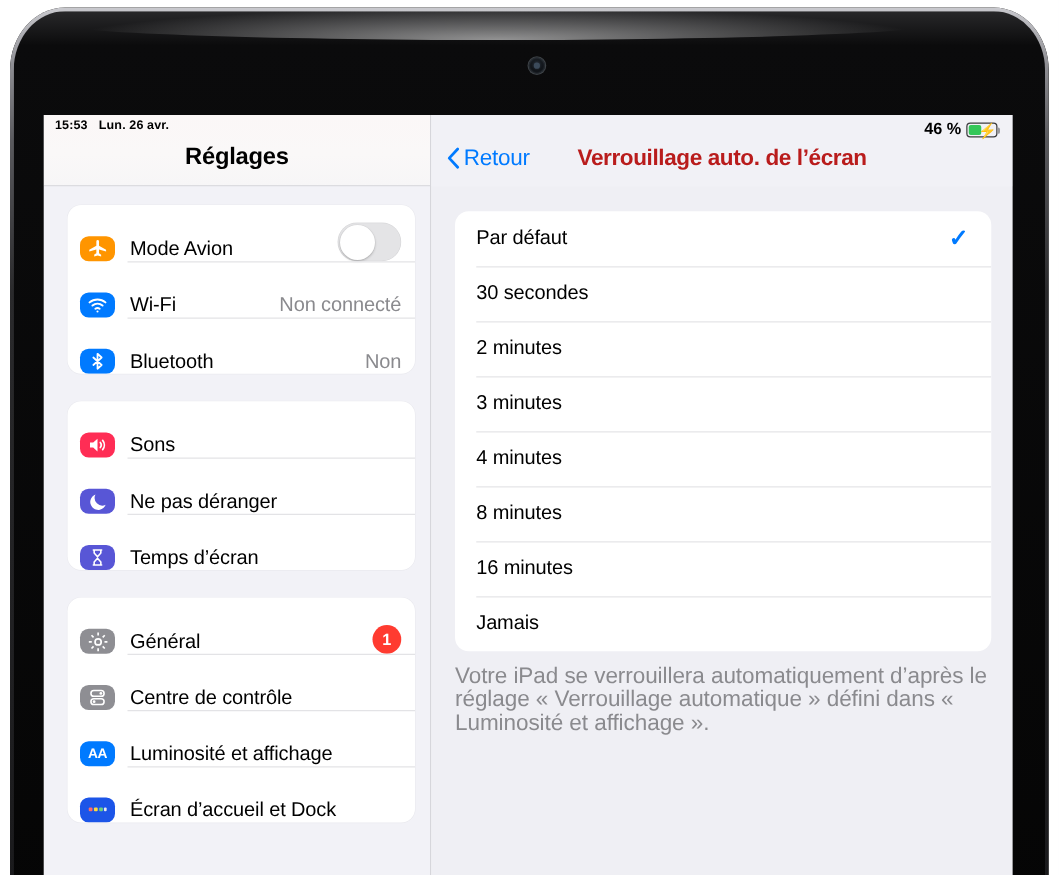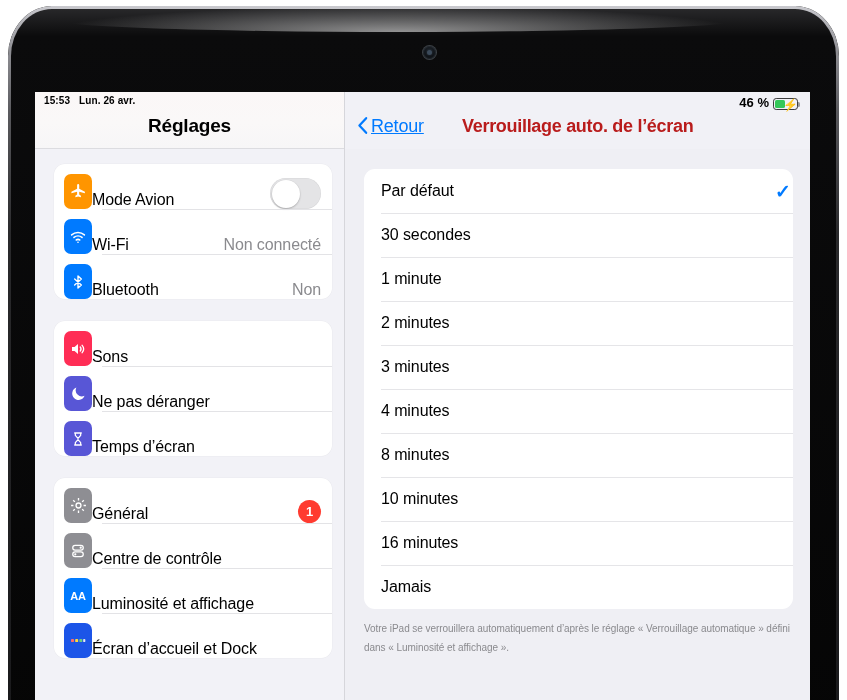--- a/index.html
+++ b/index.html
@@ -127,23 +127,24 @@
     position: relative;
   }
   .sb-row + .sb-row::before {
     content: "";
     position: absolute;
     left: 48px; right: 0; top: 0;
     height: 1px;
     background: #e3e3e6;
   }
   .sb-icon {
-    width: 28px; height: 35px;
+    width: 28px; height: 20px;
     border-radius: 7px;
     flex: 0 0 28px;
+    margin-right: 12px;
     display: flex;
     align-items: center;
     justify-content: center;
     color: #fff;
   }
   .sb-label {
     font-size: 16px;
     color: #000;
     letter-spacing: -.1px;
     white-space: nowrap;
@@ -235,26 +236,26 @@
     left: 9px; top: -1px;
     font-size: 12px;
     line-height: 14px;
     color: #000;
     font-weight: bold;
   }
   #back-btn {
     position: absolute;
     left: 12px; top: 24px;
     display: flex;
+    align-items: center;
     gap: 3px;
     color: #007aff;
     font-size: 18px;
     letter-spacing: -.2px;
     cursor: pointer;
-    text-decoration: underline;
   }
   #detail-title {
     position: absolute;
     left: 117px; top: 24px;
     font-size: 18px;
     font-weight: bold;
     color: #b91c1c;
     letter-spacing: -.3px;
     white-space: nowrap;
   }
@@ -262,21 +263,21 @@
   #options-card {
     margin: 20px 17px 0 19px;
     background: #fff;
     border-radius: 11px;
     overflow: hidden;
   }
   .opt-row {
     height: 44px;
     display: flex;
     align-items: center;
-    padding: 0 2px 0 17px;
+    padding: 0 18px 0 17px;
     position: relative;
     cursor: pointer;
   }
   .opt-row + .opt-row::before {
     content: "";
     position: absolute;
     left: 17px; right: 0; top: 0;
     height: 1px;
     background: #e5e5e8;
   }
@@ -287,21 +288,21 @@
   }
   .opt-check {
     margin-left: auto;
     color: #007aff;
     font-size: 19px;
     font-weight: bold;
     line-height: 1;
   }
   #footnote {
     margin: 10px 20px 0 19px;
-    font-size: 10px;
+    font-size: 18px;
     line-height: 19px;
     color: #8a8a8e;
     letter-spacing: -.05px;
   }
 
   svg { display: block; }
 </style>
 </head>
 <body>
 
@@ -445,36 +446,30 @@
 
       <div id="options-card">
         <div class="opt-row">
           <span class="opt-label">Par défaut</span>
           <span class="opt-check">✓</span>
         </div>
         <div class="opt-row">
           <span class="opt-label">30 secondes</span>
         </div>
         <div class="opt-row">
-          <span class="opt-label">1 minute</span>
-        </div>
-        <div class="opt-row">
           <span class="opt-label">2 minutes</span>
         </div>
         <div class="opt-row">
           <span class="opt-label">3 minutes</span>
         </div>
         <div class="opt-row">
           <span class="opt-label">4 minutes</span>
         </div>
         <div class="opt-row">
           <span class="opt-label">8 minutes</span>
-        </div>
-        <div class="opt-row">
-          <span class="opt-label">10 minutes</span>
         </div>
         <div class="opt-row">
           <span class="opt-label">16 minutes</span>
         </div>
         <div class="opt-row">
           <span class="opt-label">Jamais</span>
         </div>
       </div>
 
       <div id="footnote">Votre iPad se verrouillera automatiquement d’après le réglage « Verrouillage automatique » défini dans « Luminosité et affichage ».</div>

